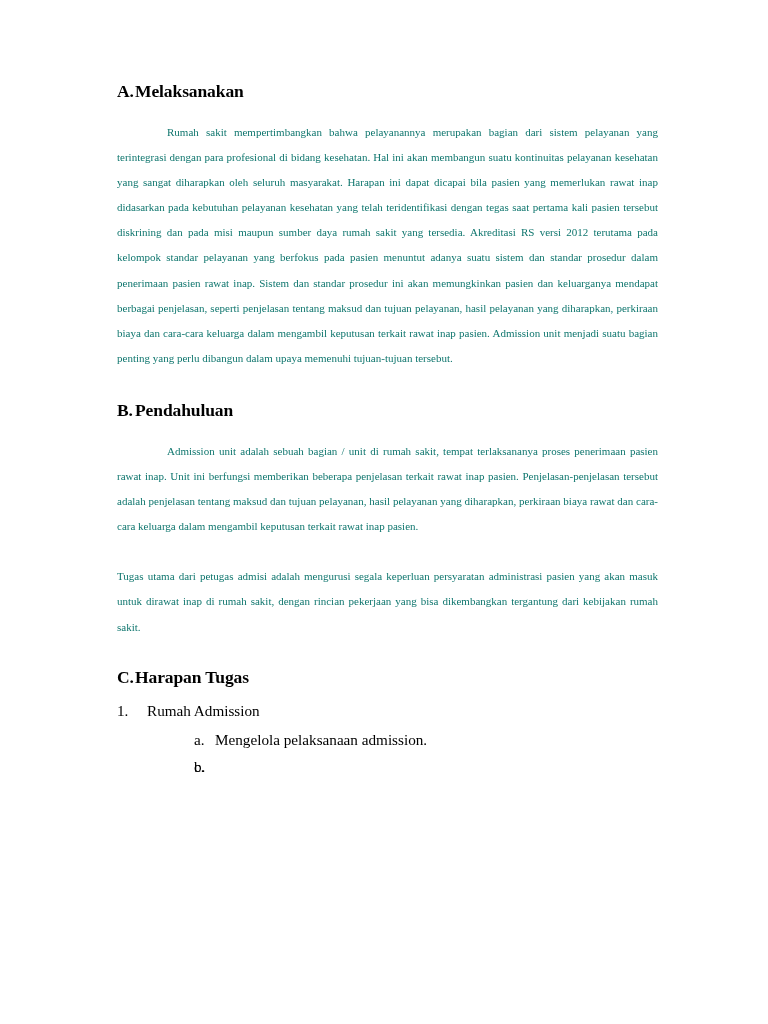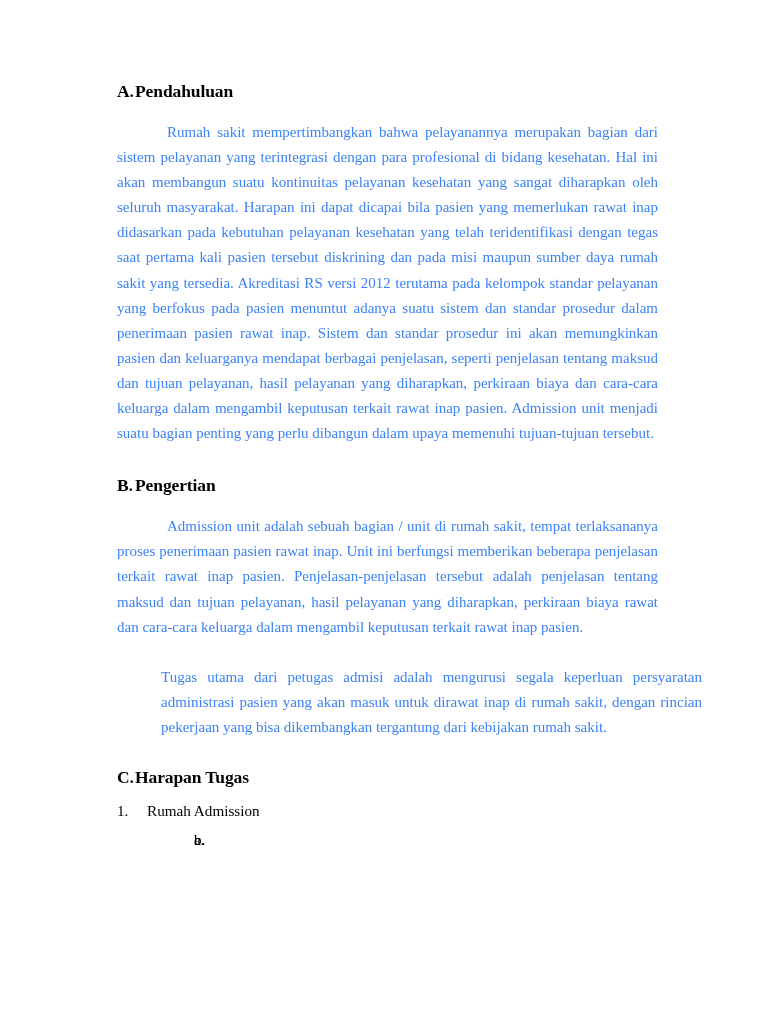--- a/index.html
+++ b/index.html
@@ -40,34 +40,33 @@
     display: inline-block;
     min-width: 18px;
   }
   .heading-a { margin: 0 0 18px 0; }
   .heading-b { margin: 28px 0 18px 0; }
   .heading-c { margin: 26px 0 10px 0; }
 
   
   .para {
     width: 541px;
-    font-size: 15px;
+    font-size: 11px;
     line-height: 25.1px;
     text-align: justify;
     text-justify: inter-word;
     margin: 0;
-    color: #3b82f6;
+    color: #0f766e;
     hyphens: none;
   }
   .para.indent {
     text-indent: 50px;
   }
   .para + .para {
     margin-top: 25px;
-    margin-left: 44px;
   }
 
   
   .list-1 {
     list-style: none;
     margin: 0;
     padding: 0;
   }
   .li-1 {
     position: relative;
@@ -105,46 +104,47 @@
   }
 </style>
 </head>
 <body>
 
 <div class="page">
   <div class="content">
 
     <div class="heading heading-a">
       <span class="h-marker">A.</span>
-      <span>Pendahuluan</span>
+      <span>Melaksanakan</span>
     </div>
 
     <p class="para indent">Rumah sakit mempertimbangkan bahwa pelayanannya merupakan bagian dari sistem pelayanan yang terintegrasi dengan para profesional di bidang kesehatan. Hal ini akan membangun suatu kontinuitas pelayanan kesehatan yang sangat diharapkan oleh seluruh masyarakat. Harapan ini dapat dicapai bila pasien yang memerlukan rawat inap didasarkan pada kebutuhan pelayanan kesehatan yang telah teridentifikasi dengan tegas saat pertama kali pasien tersebut diskrining dan pada misi maupun sumber daya rumah sakit yang tersedia. Akreditasi RS versi 2012 terutama pada kelompok standar pelayanan yang berfokus pada pasien menuntut adanya suatu sistem dan standar prosedur dalam penerimaan pasien rawat inap. Sistem dan standar prosedur ini akan memungkinkan pasien dan keluarganya mendapat berbagai penjelasan, seperti penjelasan tentang maksud dan tujuan pelayanan, hasil pelayanan yang diharapkan, perkiraan biaya dan cara-cara keluarga dalam mengambil keputusan terkait rawat inap pasien. Admission unit menjadi suatu bagian penting yang perlu dibangun dalam upaya memenuhi tujuan-tujuan tersebut.</p>
 
     <div class="heading heading-b">
       <span class="h-marker">B.</span>
-      <span>Pengertian</span>
+      <span>Pendahuluan</span>
     </div>
 
     <p class="para indent">Admission unit adalah sebuah bagian / unit di rumah sakit, tempat terlaksananya proses penerimaan pasien rawat inap. Unit ini berfungsi memberikan beberapa penjelasan terkait rawat inap pasien. Penjelasan-penjelasan tersebut adalah penjelasan tentang maksud dan tujuan pelayanan, hasil pelayanan yang diharapkan, perkiraan biaya rawat dan cara-cara keluarga dalam mengambil keputusan terkait rawat inap pasien.</p>
     <p class="para">Tugas utama dari petugas admisi adalah mengurusi segala keperluan persyaratan administrasi pasien yang akan masuk untuk dirawat inap di rumah sakit, dengan rincian pekerjaan yang bisa dikembangkan tergantung dari kebijakan rumah sakit.</p>
 
     <div class="heading heading-c">
       <span class="h-marker">C.</span>
       <span>Harapan Tugas</span>
     </div>
 
     <ul class="list-1">
       <li class="li-1">
         <span class="marker-1">1.</span>
         <span>Rumah Admission</span>
 
         <ul class="list-2">
           <li class="li-2">
             <span class="marker-2">a.</span>
+            <span>Mengelola pelaksanaan admission.</span>
           </li>
           <li class="li-2">
             <span class="marker-2">b.</span>
           </li>
           <li class="li-2">
             <span class="marker-2">c.</span>
           </li>
         </ul>
       </li>
     </ul>

